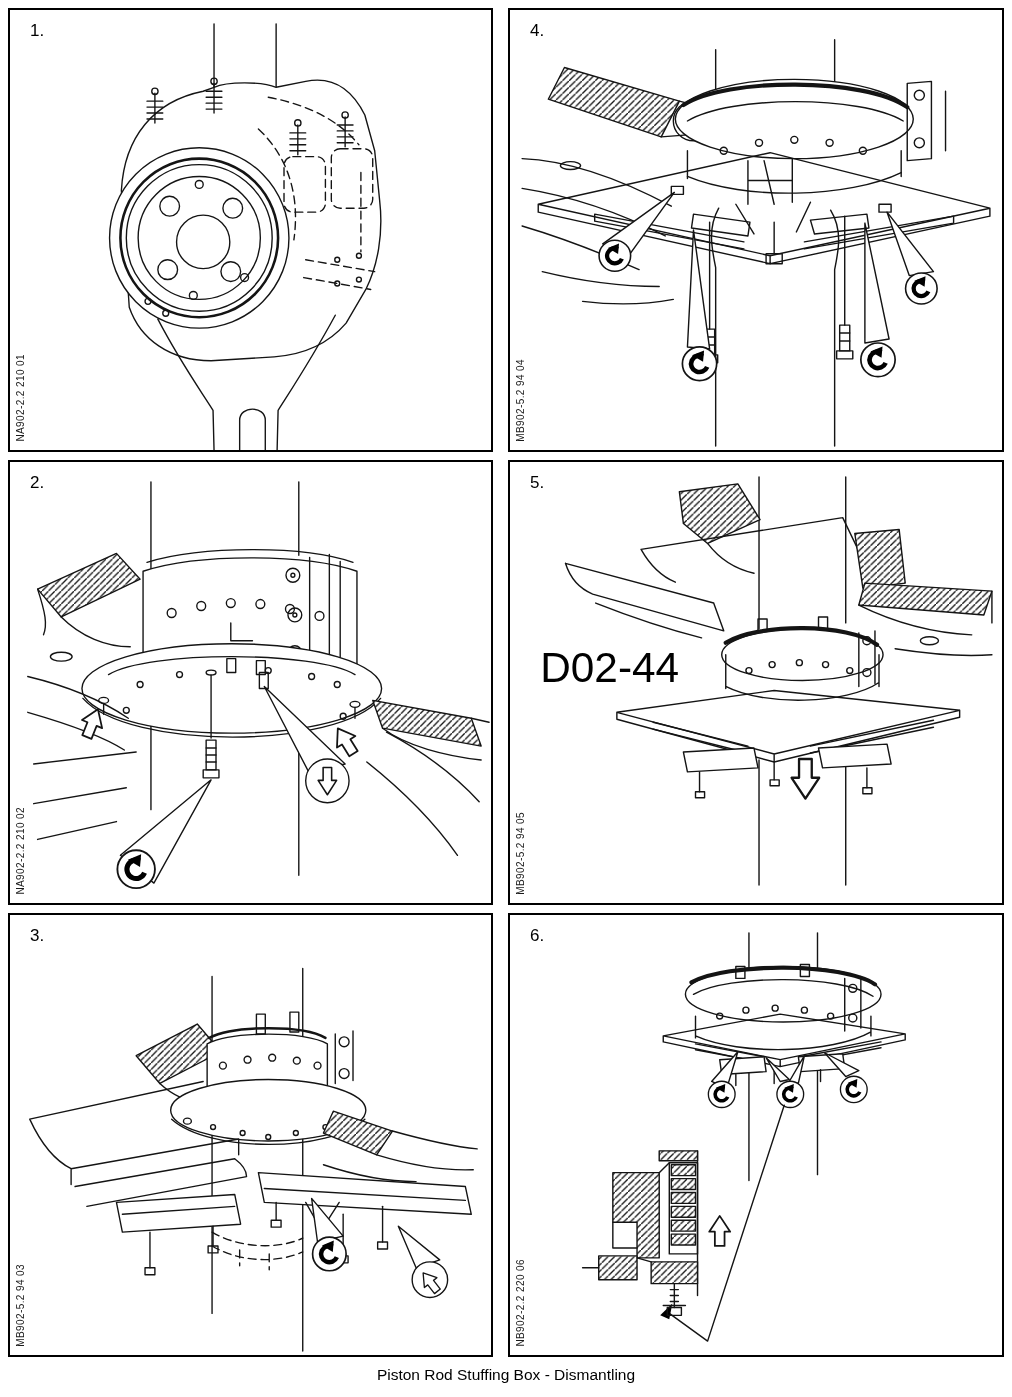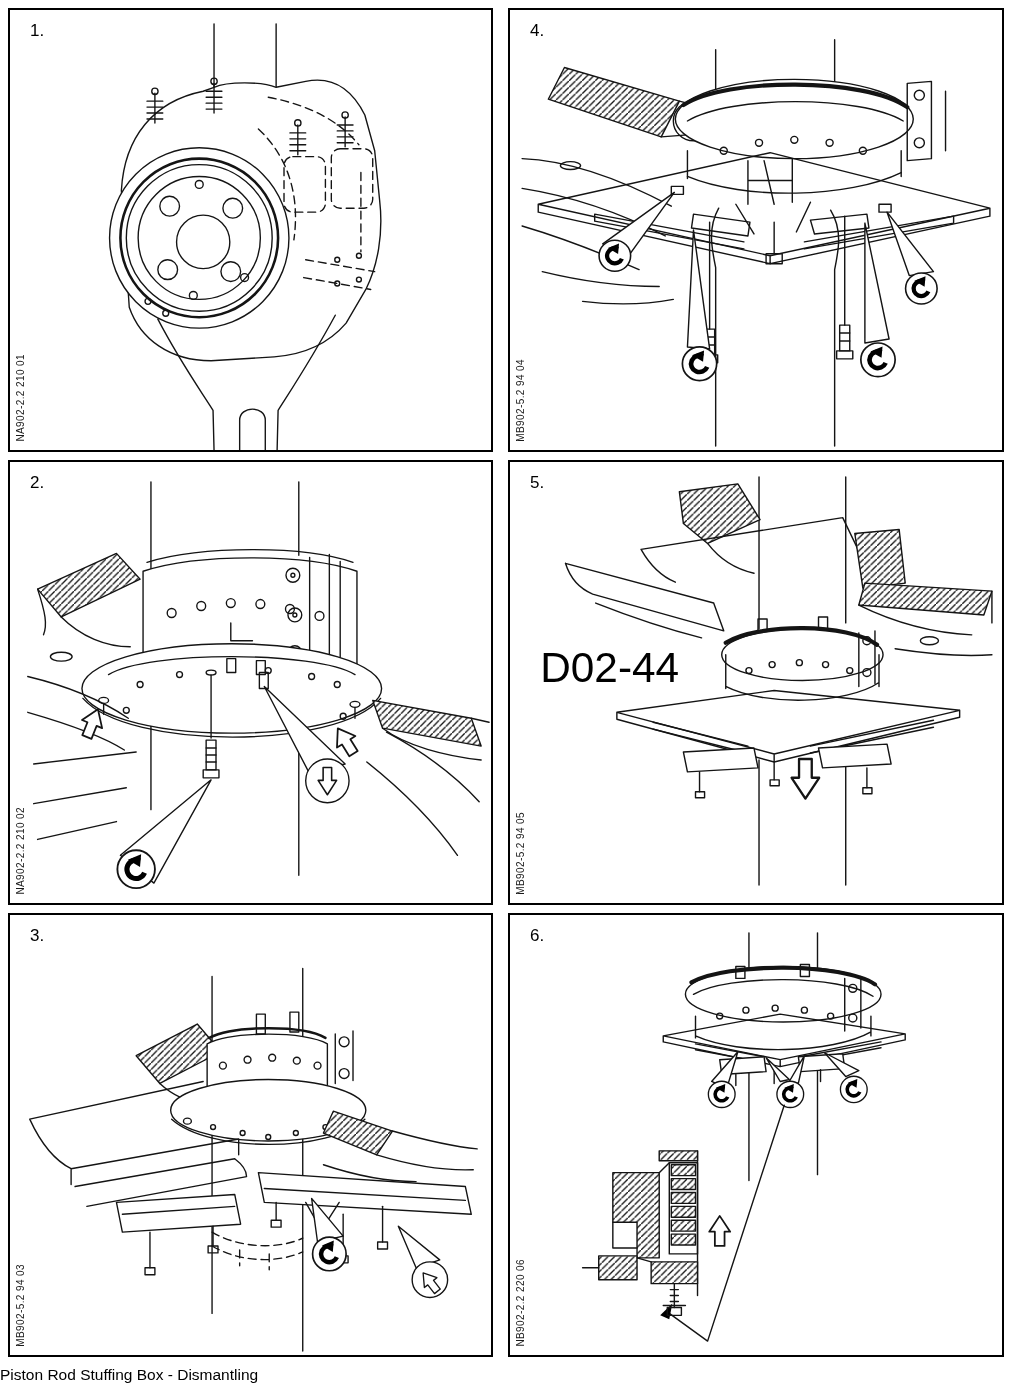--- a/index.html
+++ b/index.html
@@ -6,21 +6,21 @@
   body{width:1012px;height:1397px;font-family:"Liberation Sans",sans-serif;color:#000;position:relative;}
   .sheet{position:relative;width:1012px;height:1397px;background:#fff;}
   .grid{position:absolute;left:8px;top:8px;display:grid;
         grid-template-columns:485px 496px;grid-template-rows:444px 445px 444px;
         column-gap:15px;row-gap:8px;}
   .panel{position:relative;border:2px solid #000;background:#fff;overflow:hidden;}
   .num{position:absolute;top:12px;left:20px;font-size:17px;line-height:1;z-index:3;}
   .code{position:absolute;left:5px;bottom:8px;font-size:10px;letter-spacing:.4px;color:#1a1a1a;
         writing-mode:vertical-rl;transform:rotate(180deg);white-space:nowrap;z-index:3;}
   .fig{position:absolute;left:0;top:0;width:100%;height:100%;}
-  .caption{position:absolute;top:1366px;left:0;width:100%;font-size:15.5px;}
+  .caption{position:absolute;top:1366px;left:0;width:100%;text-align:center;font-size:15.5px;}
   
   .fig path,.fig ellipse,.fig circle,.fig rect,.fig polygon,.fig polyline,.fig line{
       fill:none;stroke:#141414;stroke-width:1.4;stroke-linecap:round;stroke-linejoin:round;}
   .fig .fw{fill:#fff;}
   .fig .hch{fill:url(#hatch);stroke:#141414;}
   .fig .th{stroke-width:4.2;}
   .fig .t2{stroke-width:2.6;}
   .fig .dash{stroke-dasharray:8 5;}
   .fig .sol{fill:#000;stroke:none;}
   .fig text{fill:#000;stroke:none;font-family:"Liberation Sans",sans-serif;}

